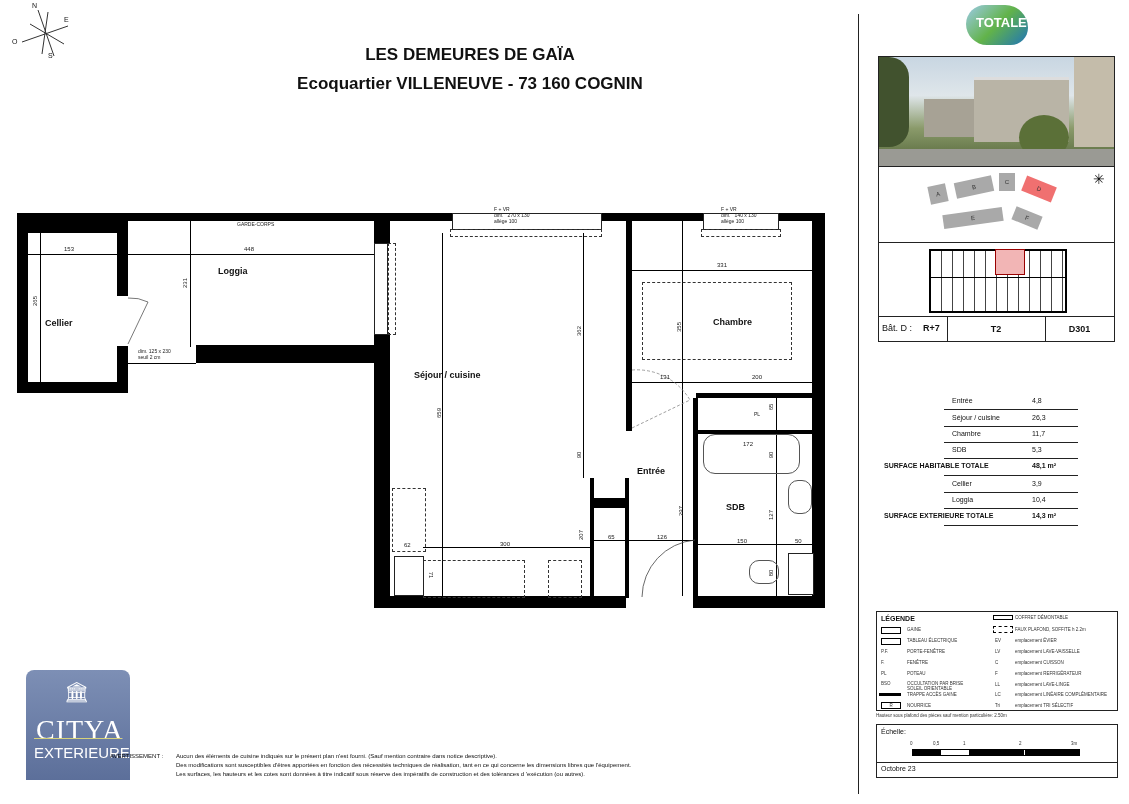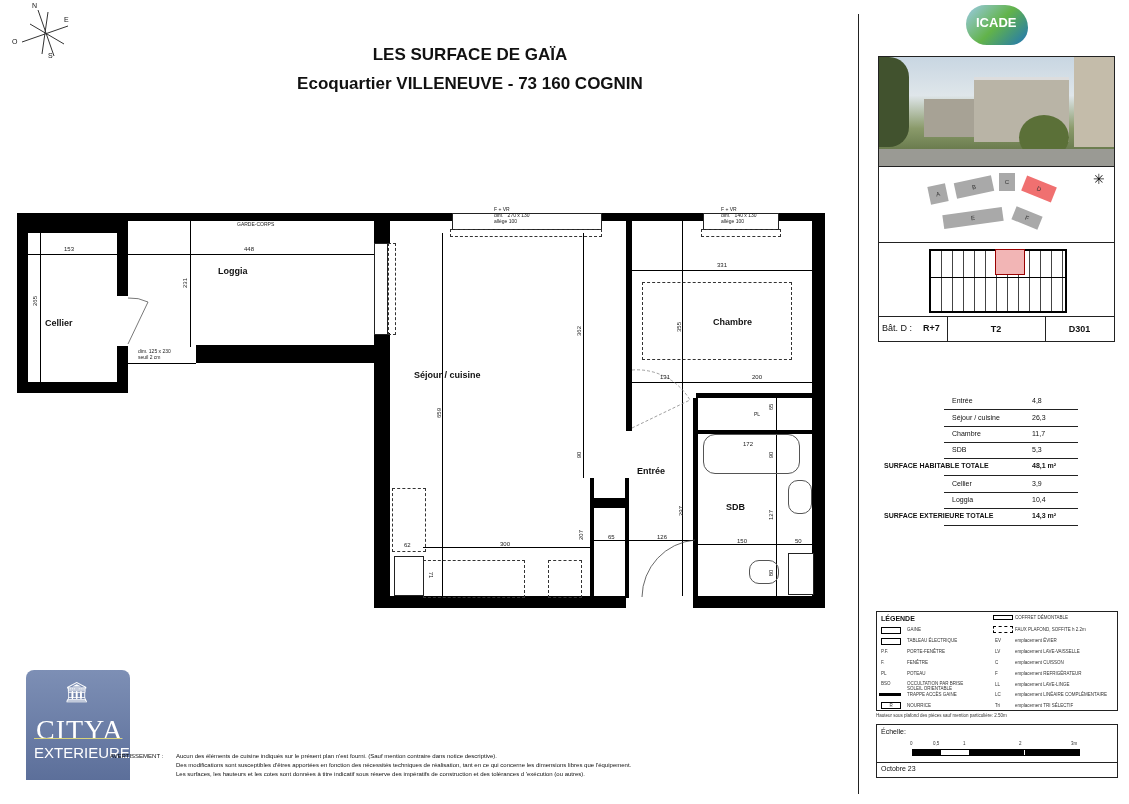--- a/index.html
+++ b/index.html
@@ -36,27 +36,27 @@
       <line x1="22" y1="20" x2="56" y2="40"></line>
       <line x1="40" y1="8" x2="34" y2="50"></line>
     </g>
   </svg>
   <span class="abs" style="left:24px;top:-2px;font-size:7px;">N</span>
   <span class="abs" style="left:56px;top:12px;font-size:7px;">E</span>
   <span class="abs" style="left:4px;top:34px;font-size:7px;">O</span>
   <span class="abs" style="left:40px;top:48px;font-size:7px;">S</span>
 </div>
 
-<div class="abs title t1">LES SURFACE DE GAÏA</div>
+<div class="abs title t1">LES DEMEURES DE GAÏA</div>
 <div class="abs title t2">Ecoquartier VILLENEUVE - 73 160 COGNIN</div>
 
 <div class="vline"></div>
 
 <div class="abs" style="left:966px;top:5px;width:62px;height:40px;border-radius:20px 24px 18px 22px;background:linear-gradient(135deg,#9ccbe8 0%,#62b34a 50%,#1f74b8 100%);">
-  <span class="abs" style="left:10px;top:10px;color:#fff;font-weight:bold;font-size:13px;">ICADE</span>
+  <span class="abs" style="left:10px;top:10px;color:#fff;font-weight:bold;font-size:13px;">TOTALE</span>
 </div>
 
 <div class="abs" style="left:878px;top:56px;width:235px;height:110px;border:1px solid #222;background:linear-gradient(180deg,#c8d6e2 0%,#dfe6ea 35%,#8a9a6a 65%,#4f6136 100%);overflow:hidden;">
   <div class="abs" style="left:95px;top:20px;width:95px;height:62px;background:#b9b4a6;border-top:3px solid #ddd;"></div>
   <div class="abs" style="left:45px;top:42px;width:50px;height:38px;background:#a7a295;"></div>
   <div class="abs" style="left:195px;top:0px;width:42px;height:90px;background:#c4bcaa;"></div>
   <div class="abs" style="left:0;top:0;width:30px;height:90px;background:#41522e;border-radius:0 20px 20px 0;"></div>
   <div class="abs" style="left:140px;top:58px;width:50px;height:45px;background:#5b7038;border-radius:50%;"></div>
   <div class="abs" style="left:0;top:92px;width:235px;height:18px;background:#9a9a94;"></div>
 </div>

